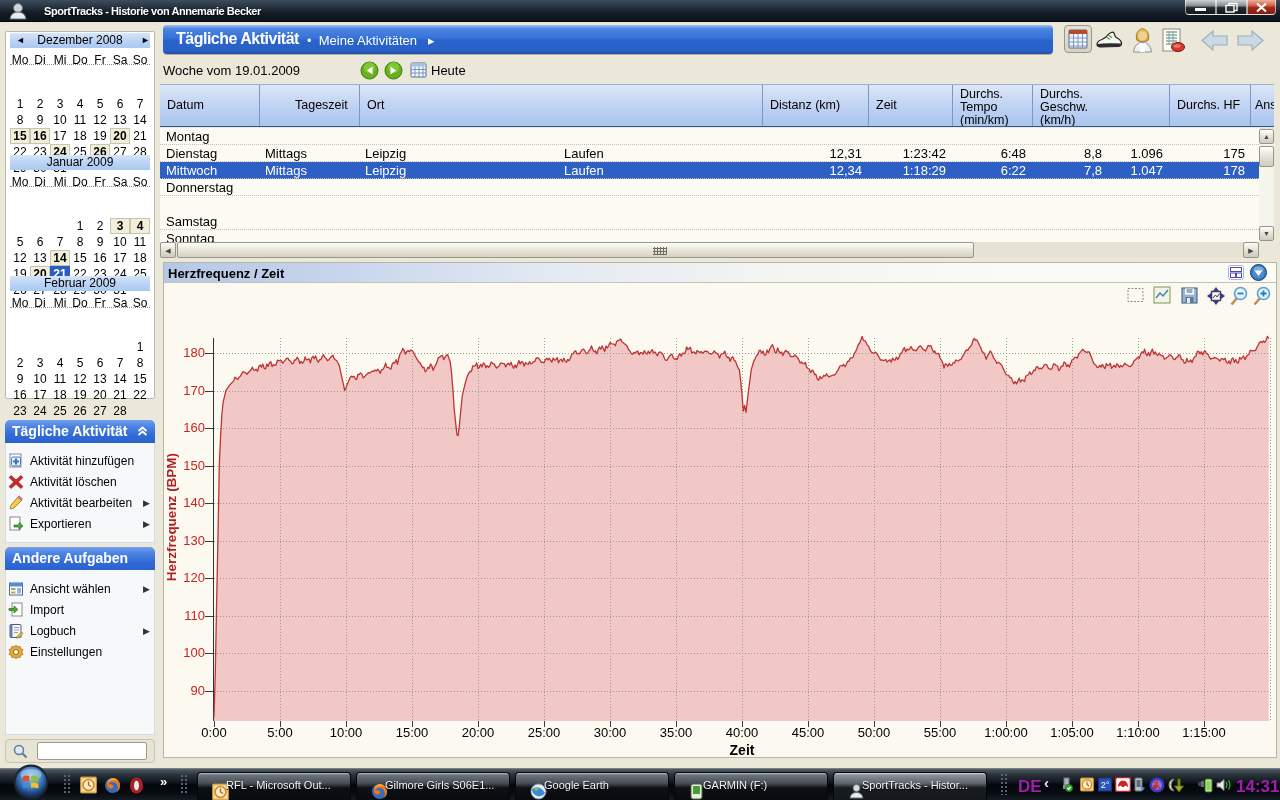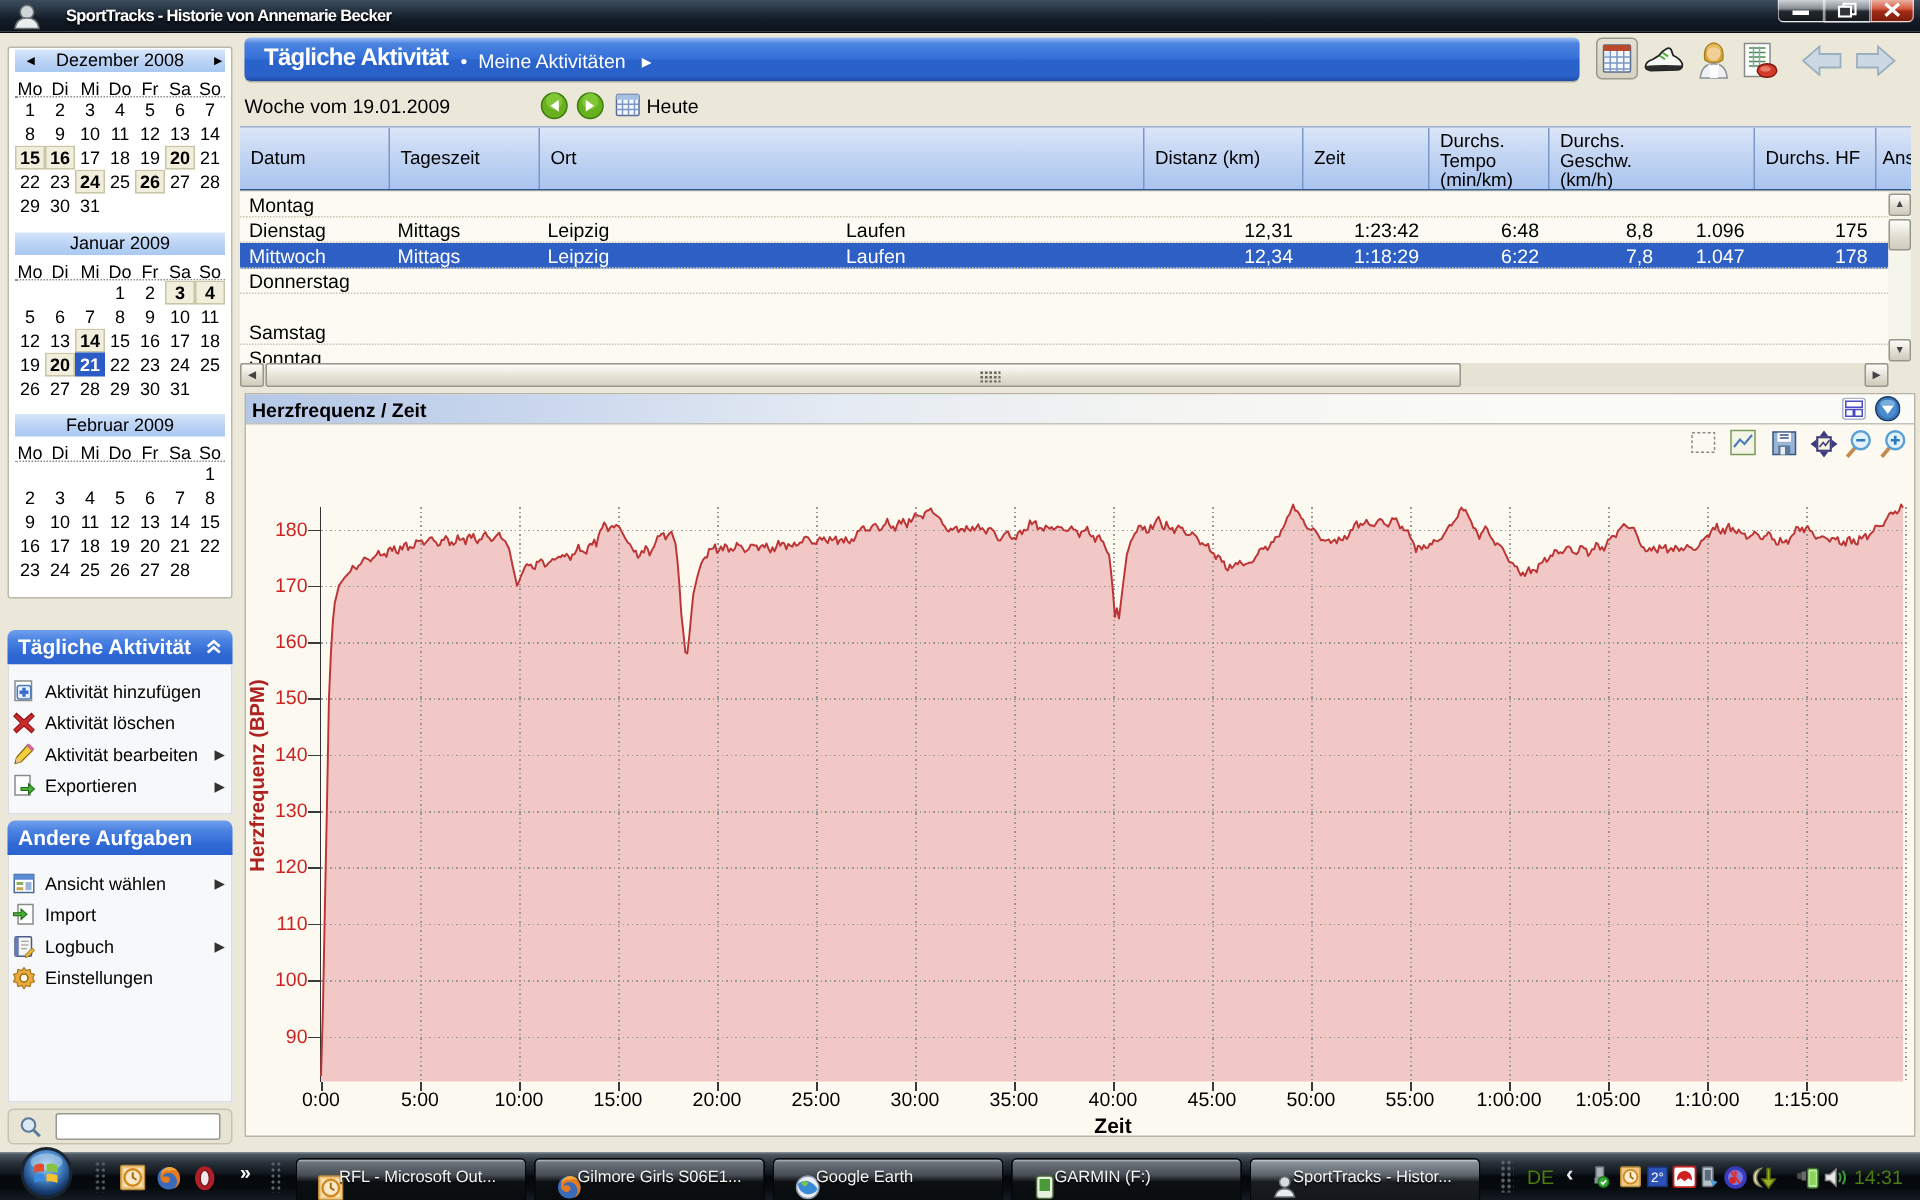--- a/index.html
+++ b/index.html
@@ -20,21 +20,21 @@
   background:linear-gradient(180deg,#eab2a2 0%,#d55d43 40%,#a02a17 55%,#7e1d0d 100%); }
 
 #calpanel { left:5px; top:31px; width:150px; height:368px; background:#fff;
   border:1px solid #bcb9ac; border-radius:2px; }
 .mhead { position:absolute; left:10px; width:140px; height:15px;
   background:linear-gradient(180deg,#d6e5fa 0%,#bad2f4 55%,#a9c9f1 100%);
   font-size:12px; color:#000; text-align:center; line-height:15px; }
 .dnames { position:absolute; left:10px; width:140px; height:15px; border-bottom:1px dotted #8a8a8a; }
 .dnames span, .wk span { display:inline-block; width:20px; text-align:center; font-size:12px;
   color:#000; line-height:15px; }
-.wk { position:absolute; left:10px; width:140px; height:16px; }
+.wk { position:absolute; left:10px; width:140px; height:16px;margin-top:30px; }
 .wk span { line-height:16px; }
 .wk span.hl { font-weight:bold; background:#f1eedb; box-shadow:inset 0 0 0 1px #c9c5a9; }
 .wk span.sel { font-weight:bold; background:#2b5bc4; color:#fff; }
 
 .tpanel-h { position:absolute; left:5px; width:150px; height:23px; border-radius:5px 5px 0 0;
   background:linear-gradient(180deg,#719fee 0%,#4a82e2 30%,#3068d4 70%,#2a62cf 100%);
   color:#fff; font-weight:bold; font-size:14px; line-height:23px; padding-left:7px; }
 .tpanel-b { position:absolute; left:5px; width:150px; background:#f7f8fa;
   border:1px solid #d9dce3; border-top:none; }
 .titem { position:absolute; left:8px; font-size:12px; color:#000; }
@@ -79,21 +79,21 @@
   border-bottom:1px solid #c2c4bc; }
 #charthead .t { position:absolute; left:4px; top:3px; font-size:13px; font-weight:bold; color:#000; }
 
 #taskbar { left:0; top:768px; width:1280px; height:32px;
   background:linear-gradient(180deg,#8b949c 0%,#4d575f 5%,#29323a 22%,#10161d 45%,#04070b 52%,#070b10 75%,#141b22 100%); }
 .tbtn { position:absolute; top:772px; height:28px; border:1px solid #04070a; border-bottom:none; border-radius:4px 4px 0 0;
   background:linear-gradient(180deg,#c2c7cc 0%,#6d747b 7%,#474e55 38%,#23272c 49%,#0d1013 55%,#090c0f 100%); }
 .tbtn .cap { position:absolute; left:28px; top:6px; color:#f5f5f5; font-size:11px; white-space:nowrap;
   text-shadow:0 1px 1px #000; }
 .tbtn svg, .tbtn .ic { position:absolute; left:7px; top:5px; }
-#traytxt { color:#4d7c0f; font-size:13px; }
+#traytxt { color:#a21caf; font-size:17px;font-weight:bold; }
 </style></head>
 <body>
 
 <div class="abs" id="titlebar"></div>
 <svg class="abs" style="left:8px;top:2px" width="20" height="18" viewBox="0 0 20 18">
  <circle cx="10" cy="6" r="4.5" fill="#cfd4d9" stroke="#6a7076"></circle>
  <path d="M2 17 Q3 10 10 10 Q17 10 18 17 Z" fill="#e8ecef" stroke="#6a7076"></path>
 </svg>
 <div class="abs" id="titletext">SportTracks - Historie von Annemarie Becker</div>
 <div class="abs winbtn" id="btnmin"><svg width="29" height="13" viewBox="0 0 29 13">
@@ -254,21 +254,21 @@
       <path d="M1 7.5 H16 M1 11 H16 M5 4.5 V15 M9 4.5 V15 M13 4.5 V15"></path>
     </g>
 </svg>
 <div class="abs" id="heutetxt">Heute</div>
 
 <div class="abs" id="thead">
 <div class="hcol" style="left:0px;width:99px;border-left:none;">
       <div class="lbl" style="top:14px;">Datum</div>
     </div>
 <div class="hcol" style="left:99px;width:100px;">
-      <div class="lbl" style="top:14px;">Tageszeit</div>
+      <div class="lbl" style="top:14px;margin-left:28px;">Tageszeit</div>
     </div>
 <div class="hcol" style="left:199px;width:199px;">
       <div class="lbl" style="top:14px;">Ort</div>
     </div>
 <div class="hcol" style="left:602px;width:106px;">
       <div class="lbl" style="top:14px;">Distanz (km)</div>
     </div>
 <div class="hcol" style="left:708px;width:84px;">
       <div class="lbl" style="top:14px;">Zeit</div>
     </div>

